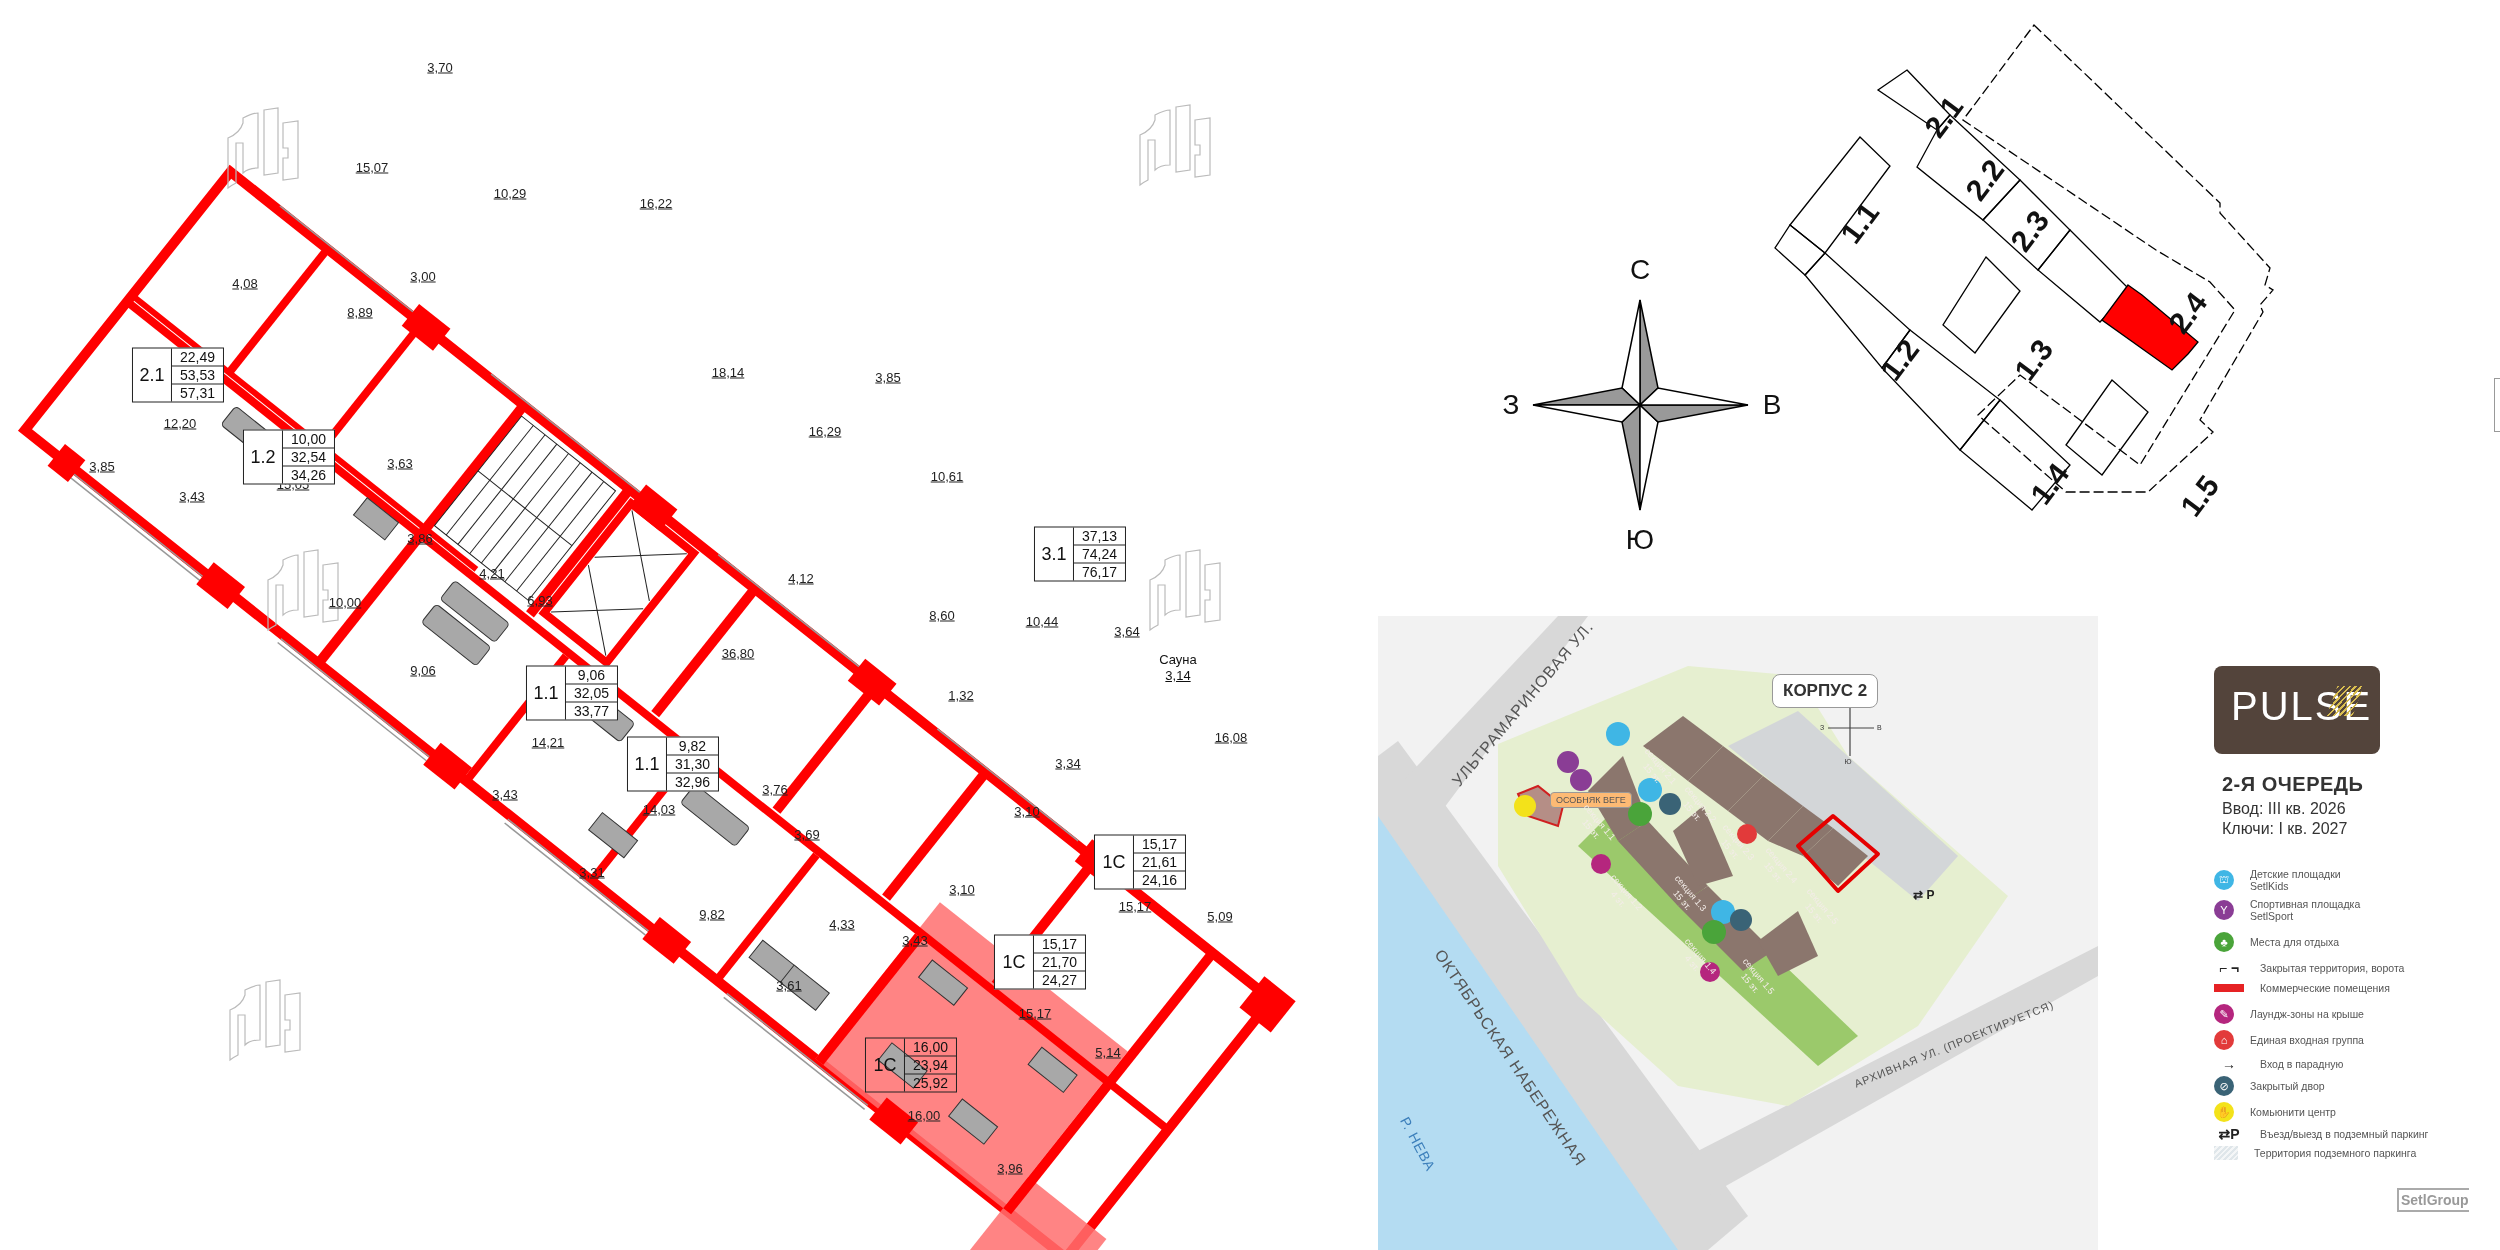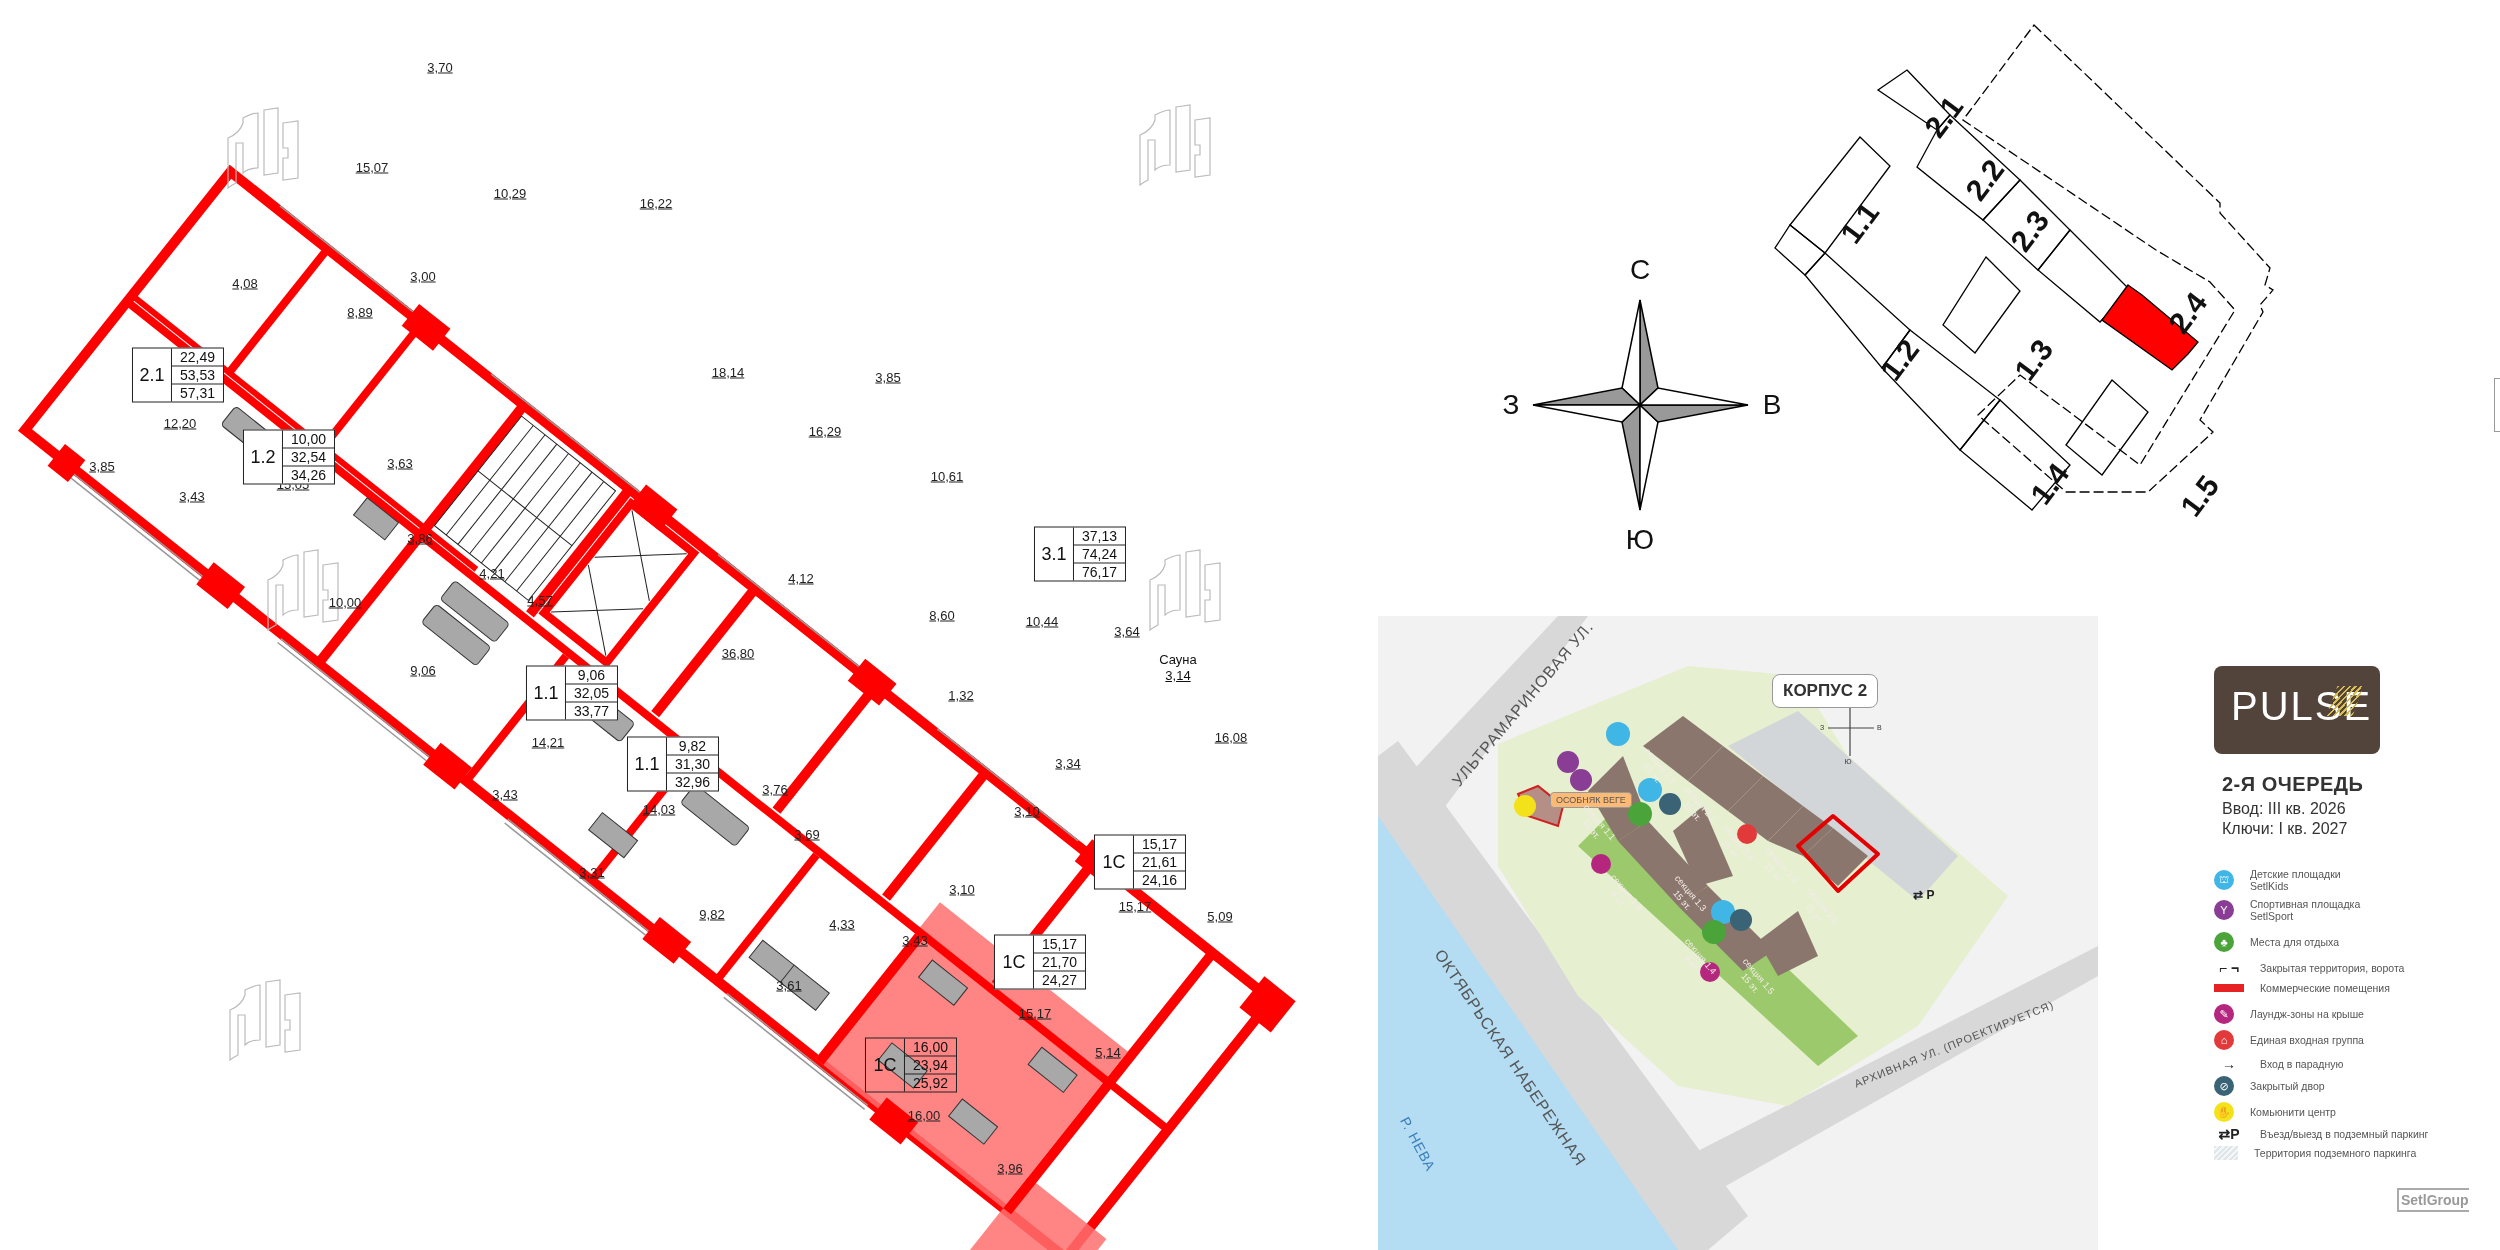--- a/index.html
+++ b/index.html
@@ -199,21 +199,21 @@
       <div class="room-label" style="left: 180px; top: 423px;">12,20</div>
       <div class="room-label" style="left: 102px; top: 466px;">3,85</div>
       <div class="room-label" style="left: 825px; top: 431px;">16,29</div>
       <div class="room-label" style="left: 400px; top: 463px;">3,63</div>
       <div class="room-label" style="left: 293px; top: 484px;">15,05</div>
       <div class="room-label" style="left: 947px; top: 476px;">10,61</div>
       <div class="room-label" style="left: 420px; top: 514px; margin-top: 24px;">3,86</div>
       <div class="room-label" style="left: 192px; top: 496px;">3,43</div>
       <div class="room-label" style="left: 492px; top: 573px;">4,21</div>
       <div class="room-label" style="left: 801px; top: 578px;">4,12</div>
-      <div class="room-label" style="left: 540px; top: 600px;">4,57</div>
+      <div class="room-label" style="left: 540px; top: 600px;">6,93</div>
       <div class="room-label" style="left: 345px; top: 602px;">10,00</div>
       <div class="room-label" style="left: 942px; top: 615px;">8,60</div>
       <div class="room-label" style="left: 1042px; top: 621px; text-decoration: underline;">10,44</div>
       <div class="room-label" style="left: 1127px; top: 631px;">3,64</div>
       <div class="room-label" style="left: 738px; top: 653px;">36,80</div>
       <div class="room-label" style="left: 423px; top: 670px;">9,06</div>
       <div class="room-label" style="left: 961px; top: 695px;">1,32</div>
       <div class="room-label" style="left: 1231px; top: 737px;">16,08</div>
       <div class="room-label" style="left: 548px; top: 742px;">14,21</div>
       <div class="room-label" style="left: 1068px; top: 763px;">3,34</div>

